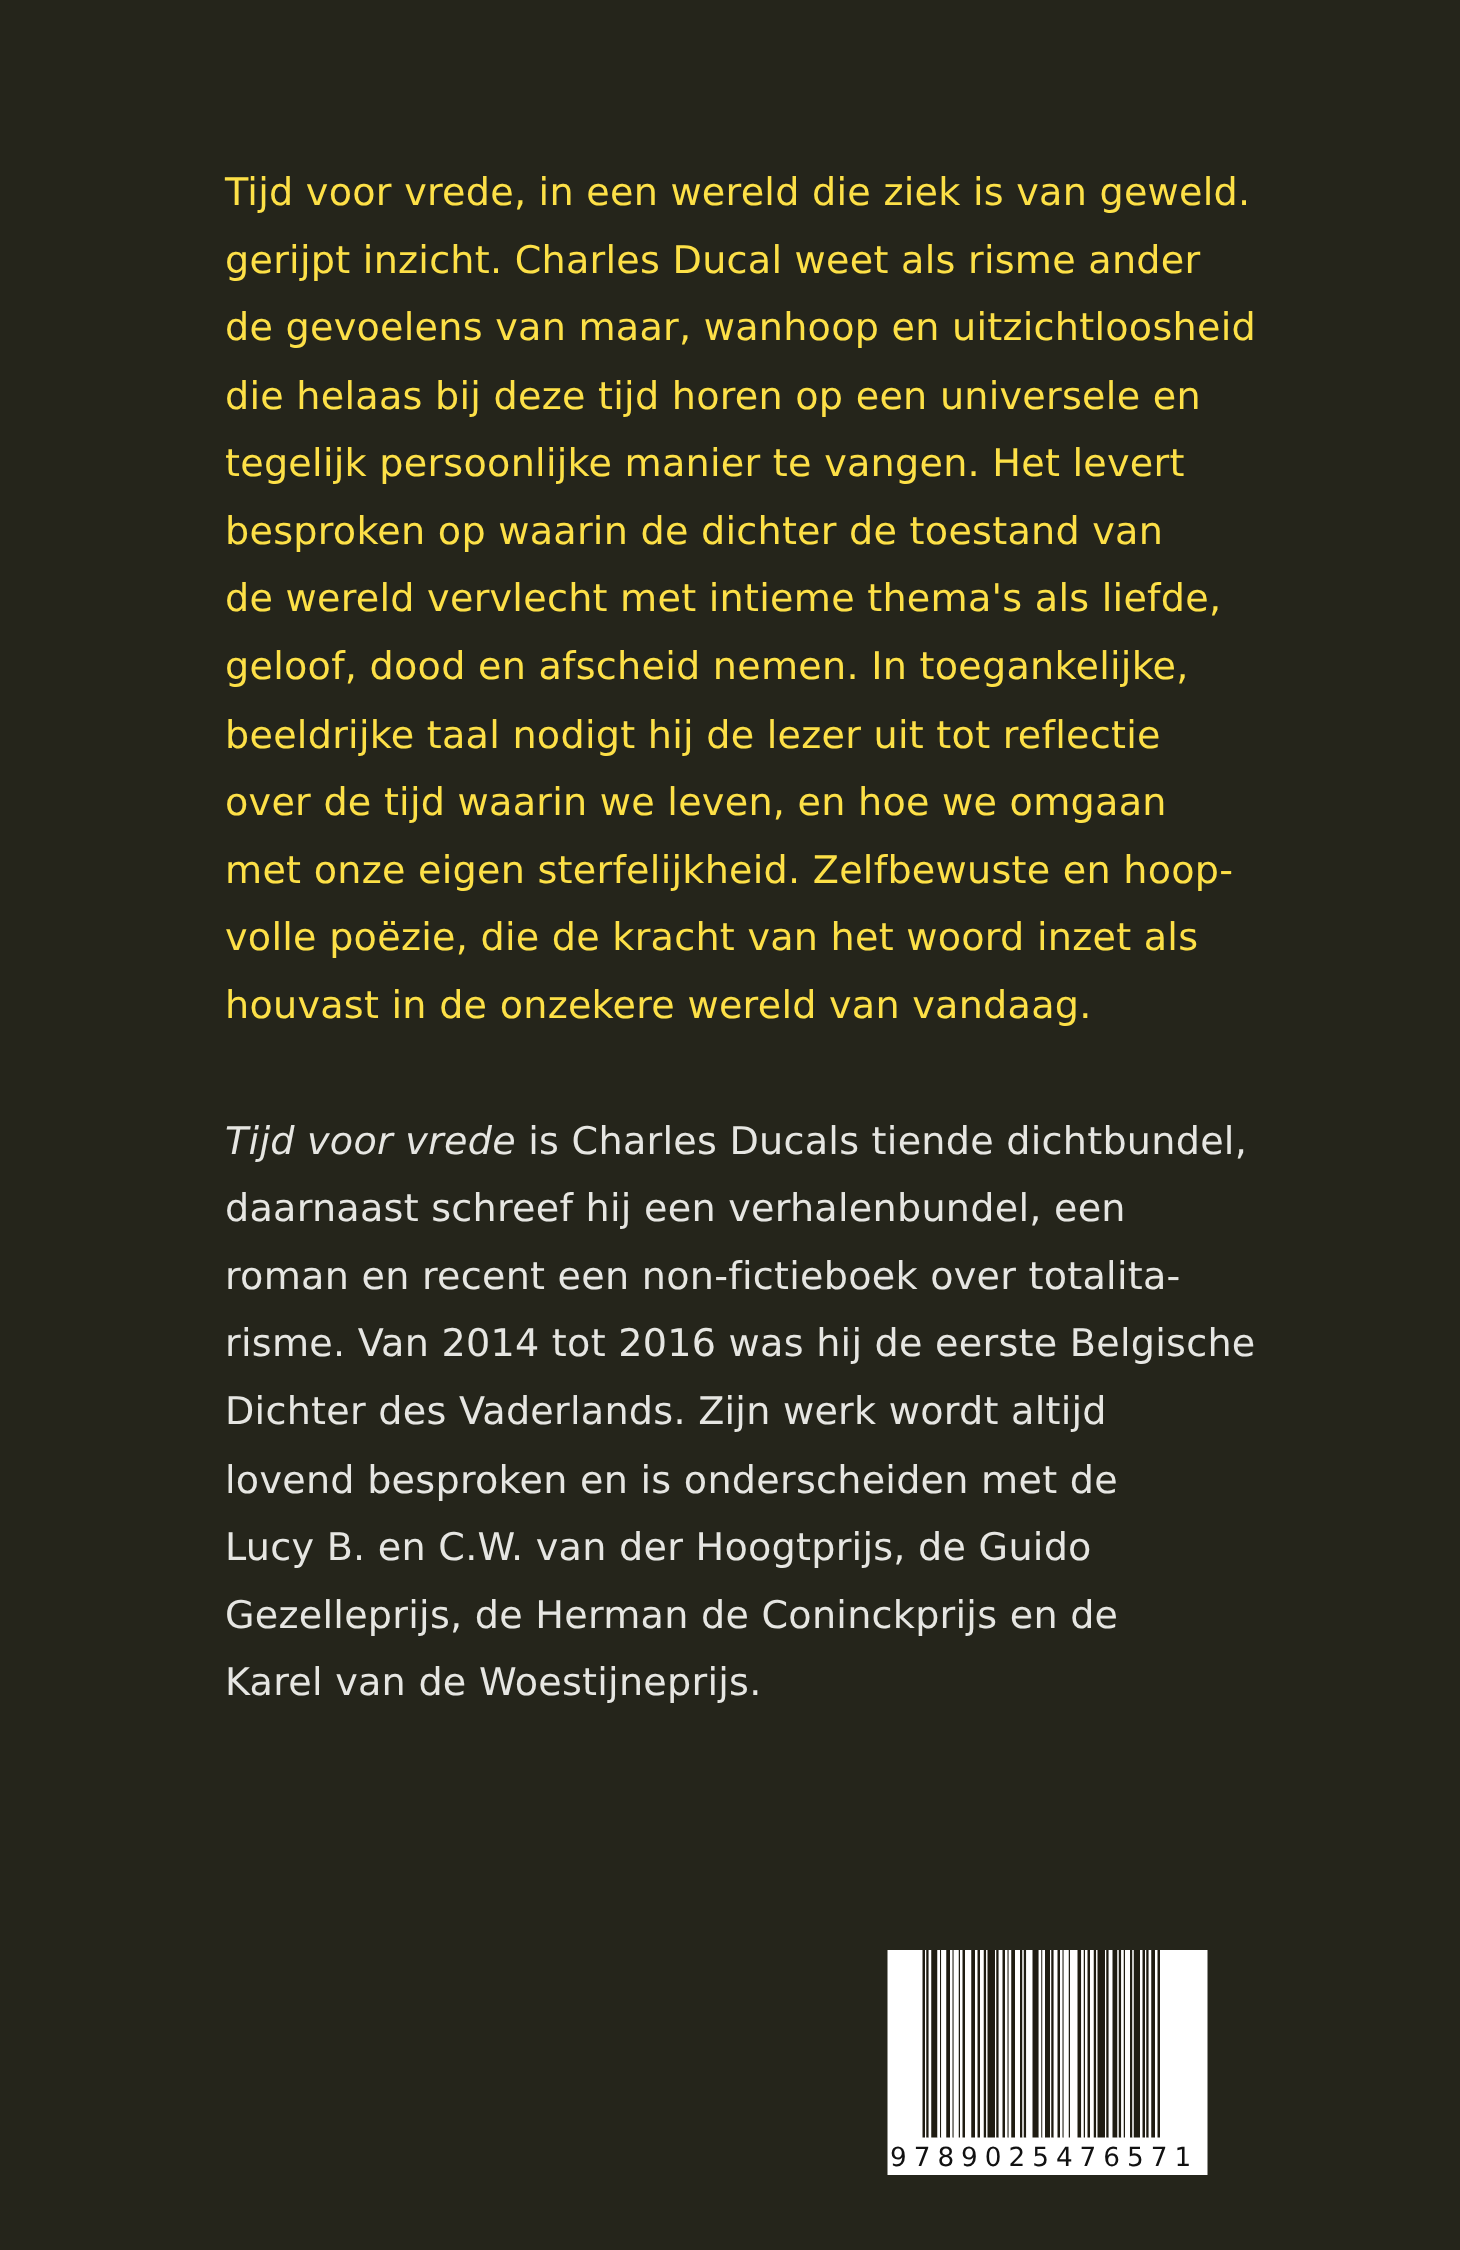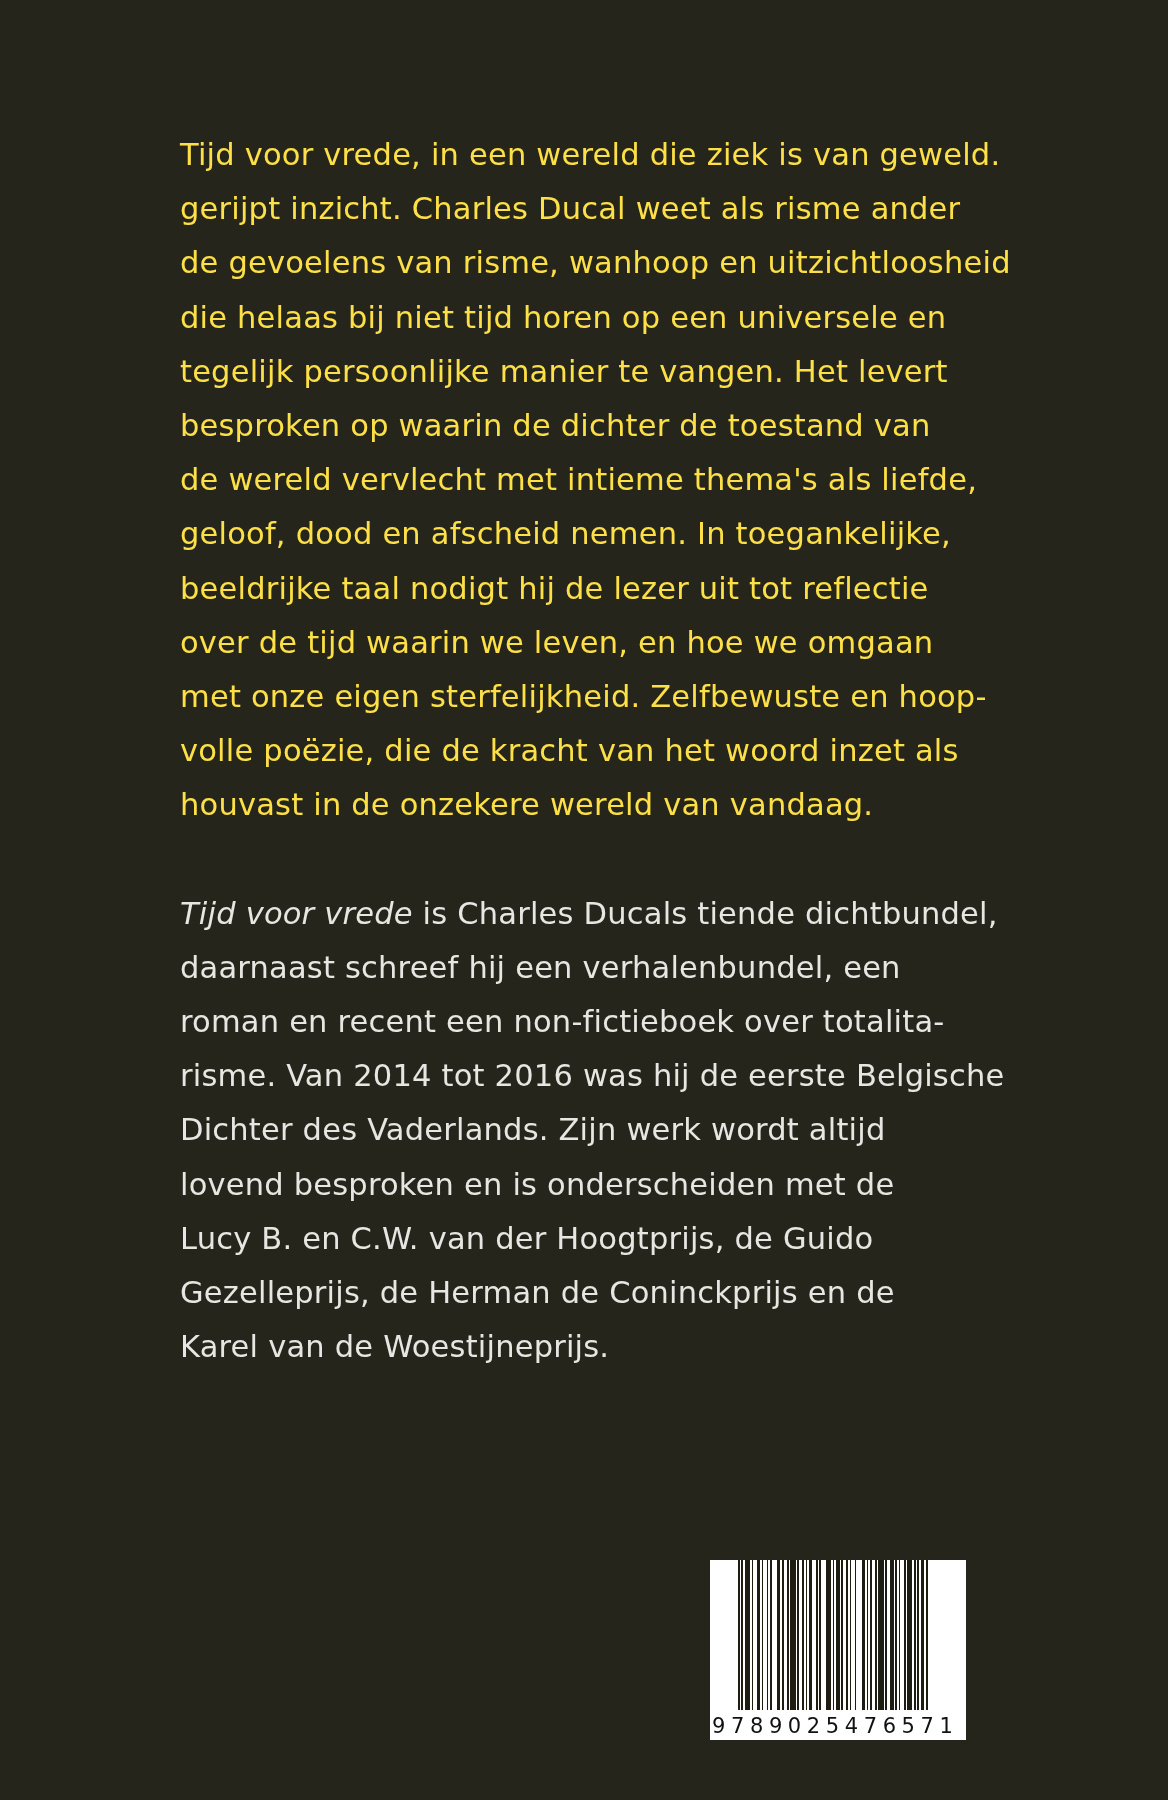--- a/index.html
+++ b/index.html
@@ -80,22 +80,22 @@
   </style>
 </head>
 <body>
 
 <div class="cover">
 
   <div class="blurb">
     <div class="para1">
       <span class="line">Tijd voor vrede, in een wereld die ziek is van geweld.</span>
       <span class="line">gerijpt inzicht. Charles Ducal weet als risme ander</span>
-      <span class="line">de gevoelens van risme, wanhoop en uitzichtloosheid</span>
-      <span class="line">die helaas bij niet tijd horen op een universele en</span>
+      <span class="line">de gevoelens van maar, wanhoop en uitzichtloosheid</span>
+      <span class="line">die helaas bij deze tijd horen op een universele en</span>
       <span class="line">tegelijk persoonlijke manier te vangen. Het levert</span>
       <span class="line">besproken op waarin de dichter de toestand van</span>
       <span class="line">de wereld vervlecht met intieme thema's als liefde,</span>
       <span class="line">geloof, dood en afscheid nemen. In toegankelijke,</span>
       <span class="line">beeldrijke taal nodigt hij de lezer uit tot reflectie</span>
       <span class="line">over de tijd waarin we leven, en hoe we omgaan</span>
       <span class="line">met onze eigen sterfelijkheid. Zelfbewuste en hoop-</span>
       <span class="line">volle poëzie, die de kracht van het woord inzet als</span>
       <span class="line">houvast in de onzekere wereld van vandaag.</span>
     </div>

